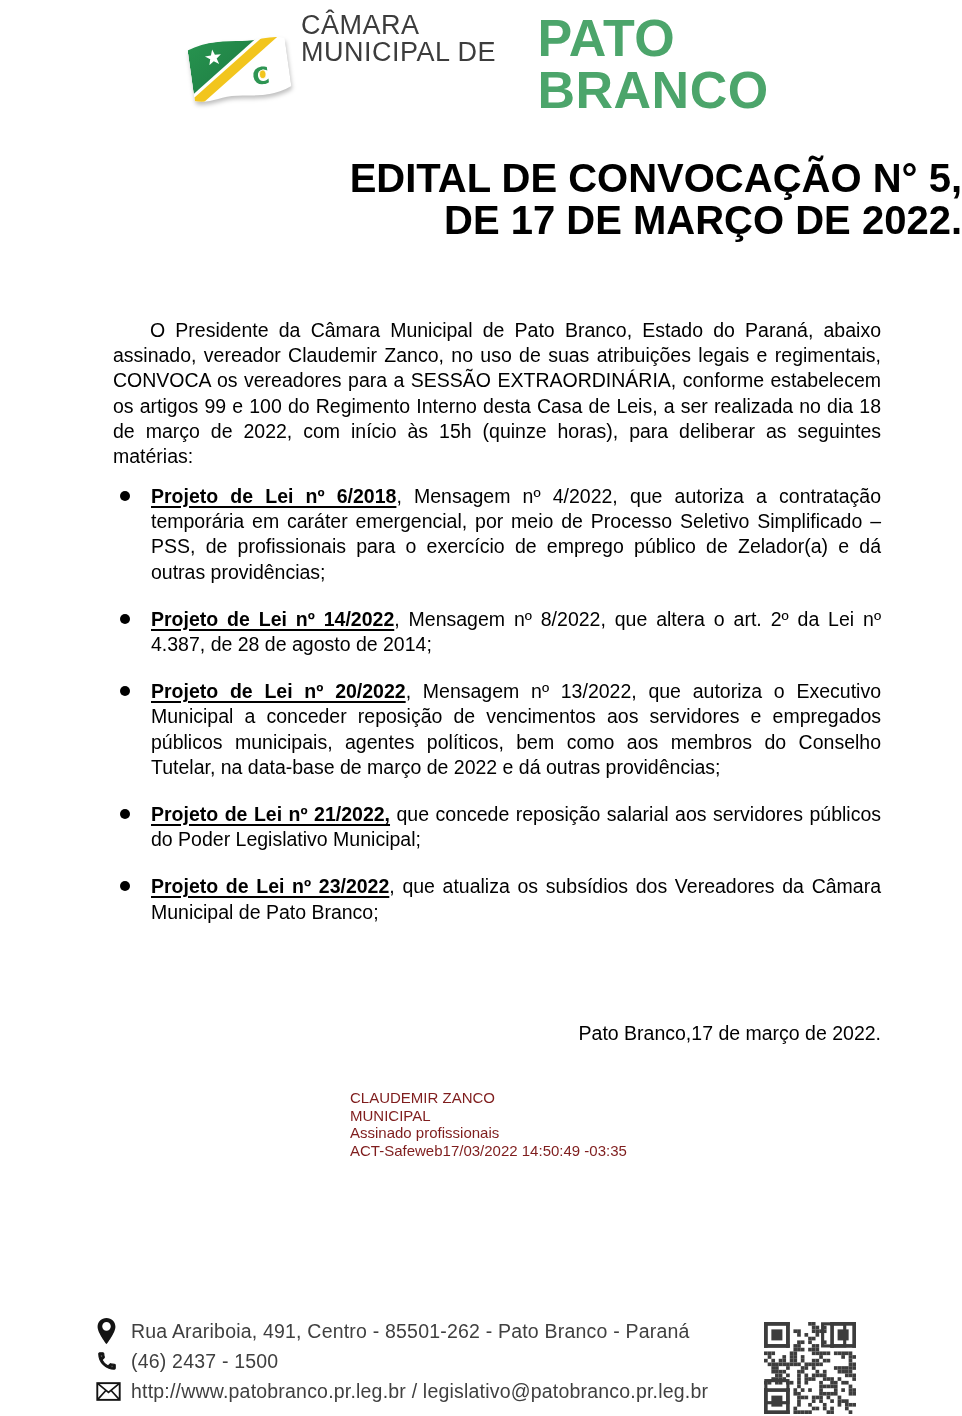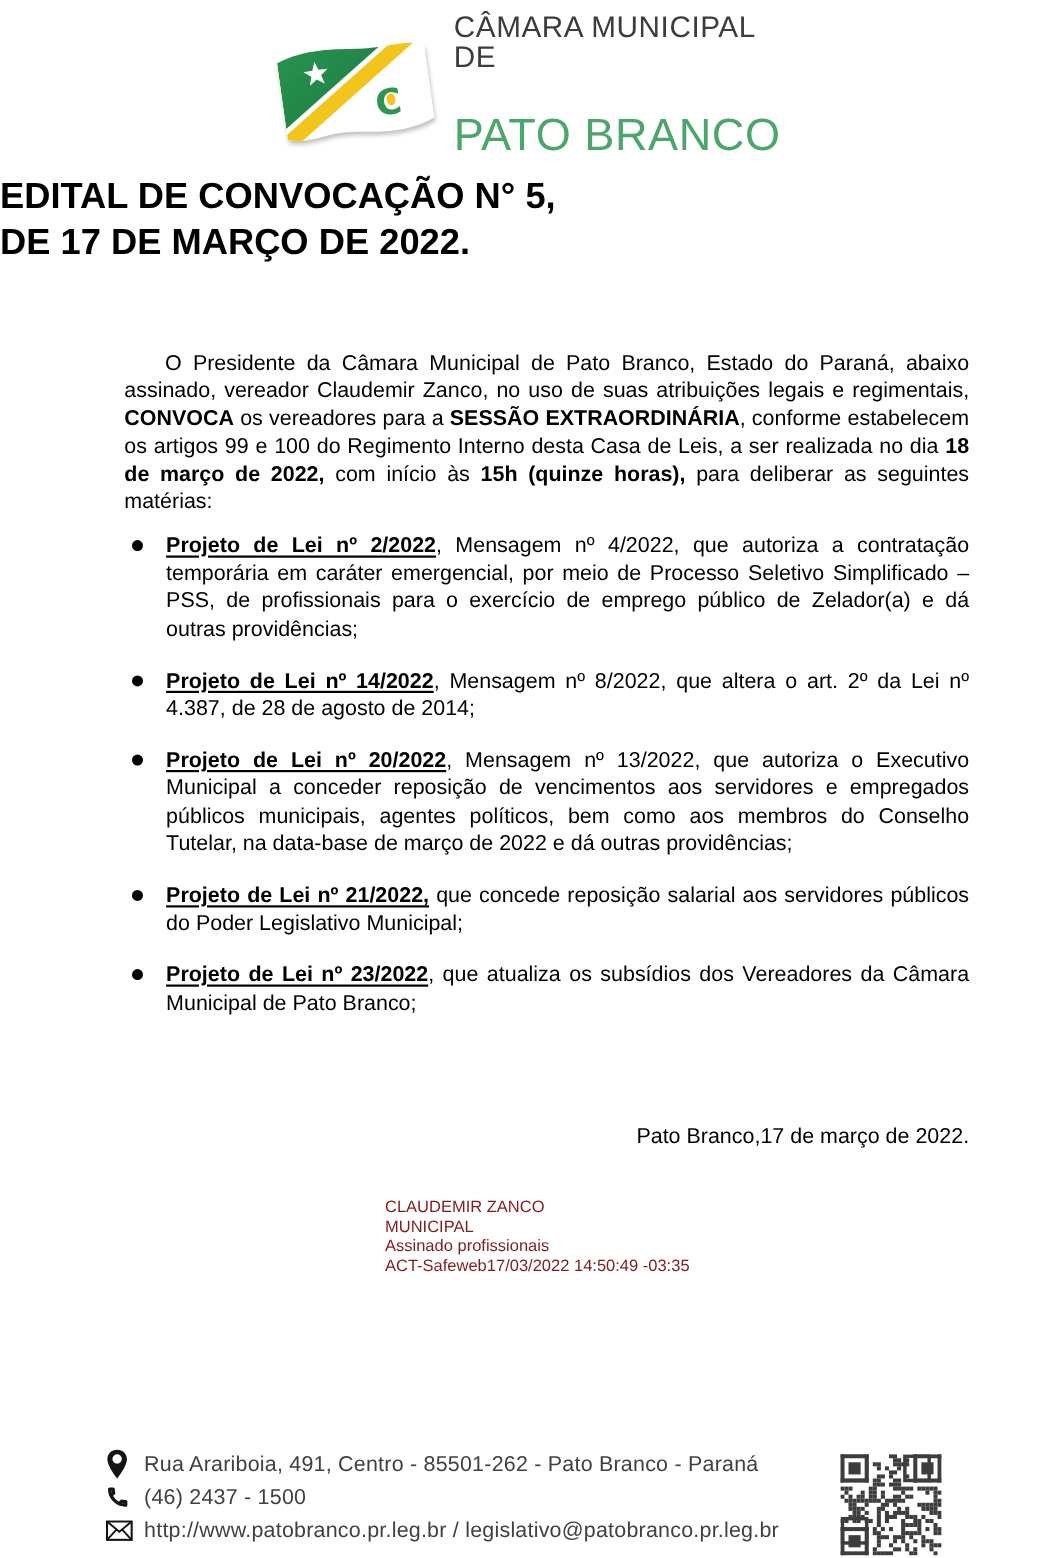--- a/index.html
+++ b/index.html
@@ -12,38 +12,38 @@
     color:#000;
     overflow:hidden;
   }
 
   
   .logo-wrap {
     position:absolute; top:12px; left:50%; transform:translateX(-50%);
     display:flex; align-items:center; gap:6px;
   }
   .logo-flag { width:172px; height:108px; filter:drop-shadow(1px 3px 2px rgba(0,0,0,.25)); }
-  .logo-text { display:flex; flex-direction:column; line-height:1; padding-bottom:10px;gap:36px; }
+  .logo-text { display:flex; flex-direction:row; line-height:1; padding-bottom:10px;gap:36px; }
   .logo-line1 { font-size:27px; color:#3c3c3c; font-weight:500; letter-spacing:.5px; }
-  .logo-line2 { font-size:41px; color:#4ca56b; font-weight:normal; letter-spacing:.5px; margin-top:0; }
+  .logo-line2 { font-size:52px; color:#4ca56b; font-weight:bold; letter-spacing:.5px; margin-top:0; }
 
   
   .doc-title {
     position:absolute; top:157px; left:0; width:100%;
-    text-align:left; font-weight:bold; font-size:33px; line-height:42px;
+    text-align:right; font-weight:bold; font-size:40px; line-height:42px;
     color:#000;
   }
 
   
   .intro {
     position:absolute; top:318px; left:113px; width:768px;
     font-size:19.5px; line-height:25.2px; text-align:justify;
     text-indent:37px;
   }
-  .b { font-weight:bold;margin-top:18px; }
+  .b { font-weight:normal;margin-top:18px; }
 
   .bullets {
     position:absolute; top:484px; left:113px; width:768px;
     list-style:none;
   }
   .bullets li {
     position:relative; padding-left:38px; margin-bottom:22px;
     font-size:19.5px; line-height:25.2px; text-align:justify;
   }
   .bullets li .marker {
@@ -114,21 +114,21 @@
   </div>
 
   <div class="doc-title">
     <div>EDITAL DE CONVOCAÇÃO N° 5,</div>
     <div>DE 17 DE MARÇO DE 2022.</div>
   </div>
 
   <p class="intro"><span>O Presidente da Câmara Municipal de Pato Branco, Estado do Paraná, abaixo assinado, vereador Claudemir Zanco, no uso de suas atribuições legais e regimentais, </span><span class="b">CONVOCA</span><span> os vereadores para a </span><span class="b">SESSÃO EXTRAORDINÁRIA</span><span>, conforme estabelecem os artigos 99 e 100 do Regimento Interno desta Casa de Leis, a ser realizada no dia </span><span class="b">18 de março de 2022,</span><span> com início às </span><span class="b">15h (quinze horas),</span><span> para deliberar as seguintes matérias:</span></p>
 
   <ul class="bullets">
-    <li><span class="marker"></span><span class="lead">Projeto de Lei nº 2/2022</span><span>, Mensagem nº 4/2022, que autoriza a contratação temporária em caráter emergencial, por meio de Processo Seletivo Simplificado – PSS, de profissionais para o exercício de emprego público de Zelador(a) e dá outras providências;</span></li>
+    <li><span class="marker"></span><span class="lead">Projeto de Lei nº 6/2018</span><span>, Mensagem nº 4/2022, que autoriza a contratação temporária em caráter emergencial, por meio de Processo Seletivo Simplificado – PSS, de profissionais para o exercício de emprego público de Zelador(a) e dá outras providências;</span></li>
     <li><span class="marker"></span><span class="lead">Projeto de Lei nº 14/2022</span><span>, Mensagem nº 8/2022, que altera o art. 2º da Lei nº 4.387, de 28 de agosto de 2014;</span></li>
     <li><span class="marker"></span><span class="lead">Projeto de Lei nº 20/2022</span><span>, Mensagem nº 13/2022, que autoriza o Executivo Municipal a conceder reposição de vencimentos aos servidores e empregados públicos municipais, agentes políticos, bem como aos membros do Conselho Tutelar, na data-base de março de 2022 e dá outras providências;</span></li>
     <li><span class="marker"></span><span class="lead">Projeto de Lei nº 21/2022,</span><span> que concede reposição salarial aos servidores públicos do Poder Legislativo Municipal;</span></li>
     <li><span class="marker"></span><span class="lead">Projeto de Lei nº 23/2022</span><span>, que atualiza os subsídios dos Vereadores da Câmara Municipal de Pato Branco;</span></li>
   </ul>
 
   <div class="date-line">Pato Branco,17 de março de 2022.</div>
 
   <div class="signature">
     <div>CLAUDEMIR ZANCO</div>

